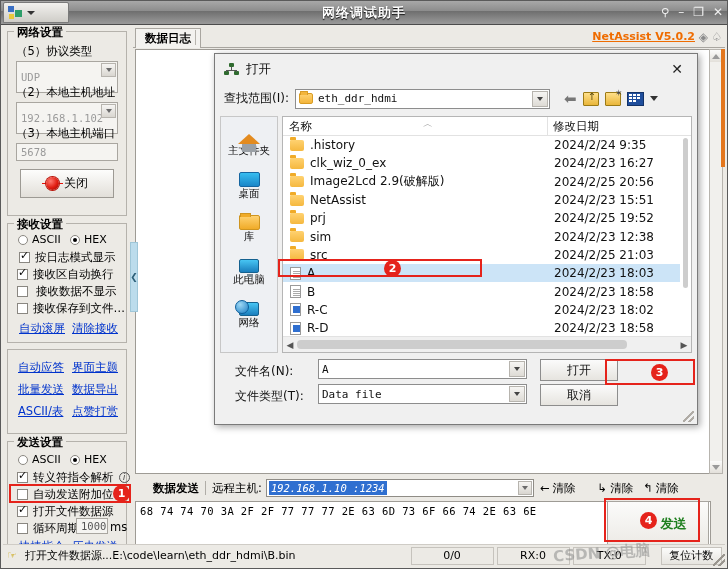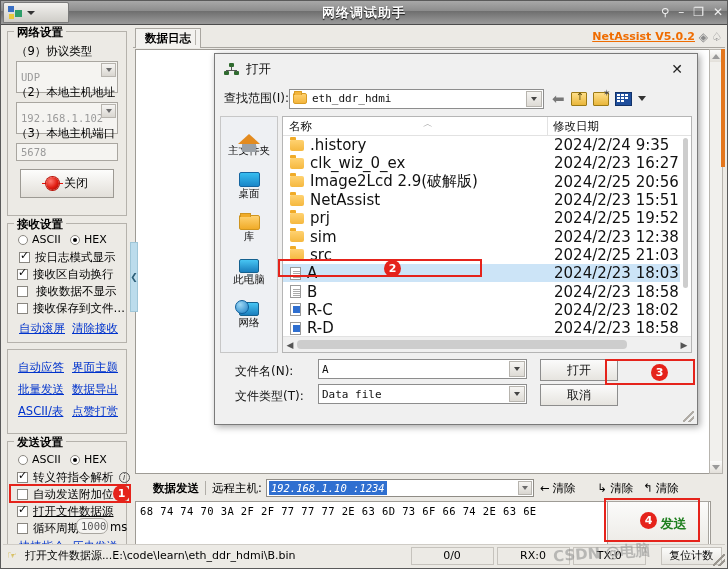--- a/index.html
+++ b/index.html
@@ -242,21 +242,21 @@
   .netico i.n1{ left:5px;top:0;width:5px;height:4px; }
   .netico i.n2{ left:0;top:8px;width:5px;height:4px; }
   .netico i.n3{ left:10px;top:8px;width:5px;height:4px; }
   .netico u{ position:absolute; background:#555; display:block; }
   .netico u.l1{ left:7px;top:4px;width:1px;height:4px; }
   .netico u.l2{ left:2px;top:7px;width:11px;height:1px; }
   .netico u.l3{ left:2px;top:7px;width:1px;height:2px; }
   .netico u.l4{ left:12px;top:7px;width:1px;height:2px; }
   .lookin-row{
     position:absolute; left:0; top:31px; width:482px; height:27px;
-    display:flex; align-items:center; padding-left:9px; 
+    display:flex; align-items:center; padding-left:9px; gap:6px;
   }
   .lookin-label{ font-size:12px; color:#111; }
   .lookin-combo{
     width:255px; height:20px; background:#fff; border:1px solid #8d8d8d;
     display:flex; align-items:center; gap:5px; padding-left:3px; position:relative;
   }
   .lookin-combo .fname{
     font-size:11px; font-family:"DejaVu Sans Mono","Liberation Mono",monospace; color:#111;
   }
   .lookin-combo .arrow{
@@ -337,21 +337,21 @@
     position:absolute; left:0; top:0; width:408px; height:19px;
     background:#fff; border-bottom:1px solid #e2e2e2;
     font-size:11.5px; color:#111;
   }
   .fl-head .c1{ position:absolute; left:6px; top:2px; }
   .fl-head .c2{ position:absolute; left:270px; top:2px; }
   .fl-head .sortmark{ position:absolute; left:140px; top:0px; color:#888; font-size:10px; }
   .fl-head .divider{ position:absolute; left:264px; top:0; width:1px; height:19px; background:#e2e2e2; }
   .fl-body{ position:absolute; left:0; top:19px; width:408px; height:200px; overflow:hidden; }
   .frow{
-    position:relative; height:18.3px; display:flex; align-items:center; font-size:15px; color:#111;
+    position:relative; height:18.3px; display:flex; align-items:center; font-size:12px; color:#111;
   }
   .frow.sel{ background:#cce4f7; }
   .frow .nm{ position:absolute; left:7px; display:flex; align-items:center; gap:6px; }
   .frow .dt{ position:absolute; left:271px; }
   .ico-folder{
     width:14px;height:11px; position:relative; flex:none;
     background:linear-gradient(to bottom,#ffd271,#f5b83f);
     border-radius:1px 2px 2px 2px;
   }
   .ico-folder::before{
@@ -436,21 +436,21 @@
       <span>–</span>
       <span>❐</span>
       <span>✕</span>
     </div>
   </div>
 
   <div class="sidebar">
 
     <div class="group g-net">
       <div class="glegend">网络设置</div>
-      <div class="fieldlabel" style="top:12px">（9）协议类型</div>
+      <div class="fieldlabel" style="top:12px">（5）协议类型</div>
       <div class="combo" style="left:8px; top:29px; width:102px;">
         <span>UDP</span>
         <span class="arrow"></span>
       </div>
       <div class="fieldlabel" style="top:53px">（2）本地主机地址</div>
       <div class="combo" style="left:8px; top:70px; width:102px;">
         <span>192.168.1.102</span>
         <span class="arrow"></span>
       </div>
       <div class="fieldlabel" style="top:94px">（3）本地主机端口</div>
@@ -514,29 +514,29 @@
       </div>
       <div class="check on" style="left:9px; top:28px;">
         <span class="cb"></span>
         <span>转义符指令解析</span>
         <span class="infoicon">i</span>
       </div>
       <div class="check" style="left:9px; top:45px;">
         <span class="cb"></span>
         <span>自动发送附加位</span>
       </div>
-      <div class="check on" style="left:9px; top:62px;text-decoration:underline;">
+      <div class="check on" style="left:9px; top:62px;">
         <span class="cb"></span>
         <span>打开文件数据源</span>
       </div>
       <div class="check" style="left:9px; top:79px;">
         <span class="cb"></span>
         <span>循环周期</span>
       </div>
-      <div class="txtbox" style="left:68px; top:76px; width:32px; height:16px; color:#555;border-radius:7px;">
+      <div class="txtbox" style="left:68px; top:76px; width:32px; height:16px; color:#555;">
         <span>1000</span>
       </div>
       <div class="lbl" style="position:absolute; left:102px; top:78px;">ms</div>
       <div class="link" style="left:11px; top:97px;">快捷指令</div>
       <div class="link" style="left:64px; top:97px;">历史发送</div>
     </div>
   </div>
 
   <div class="main">
     <div class="tabstrip">

